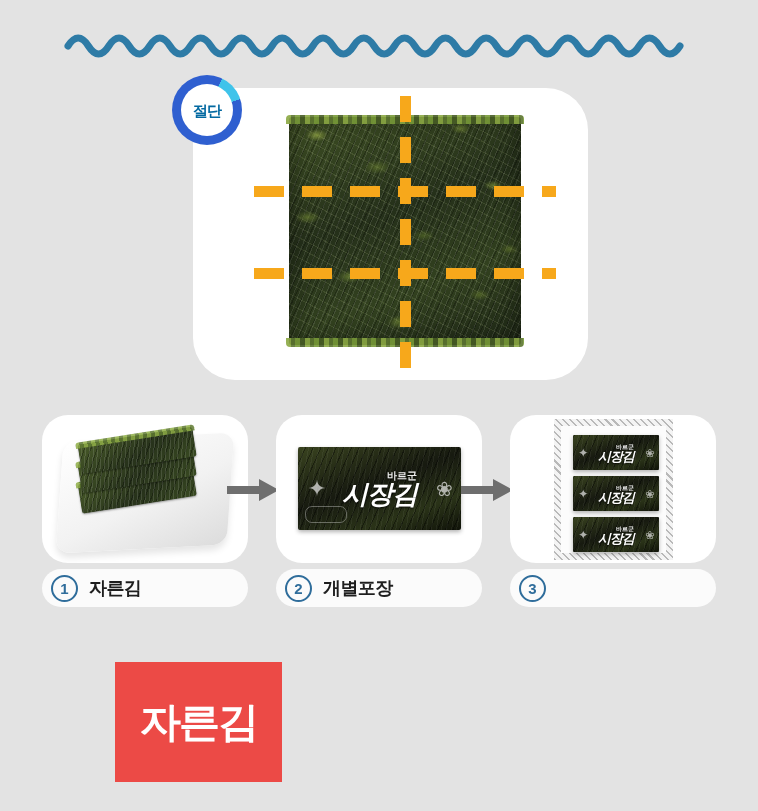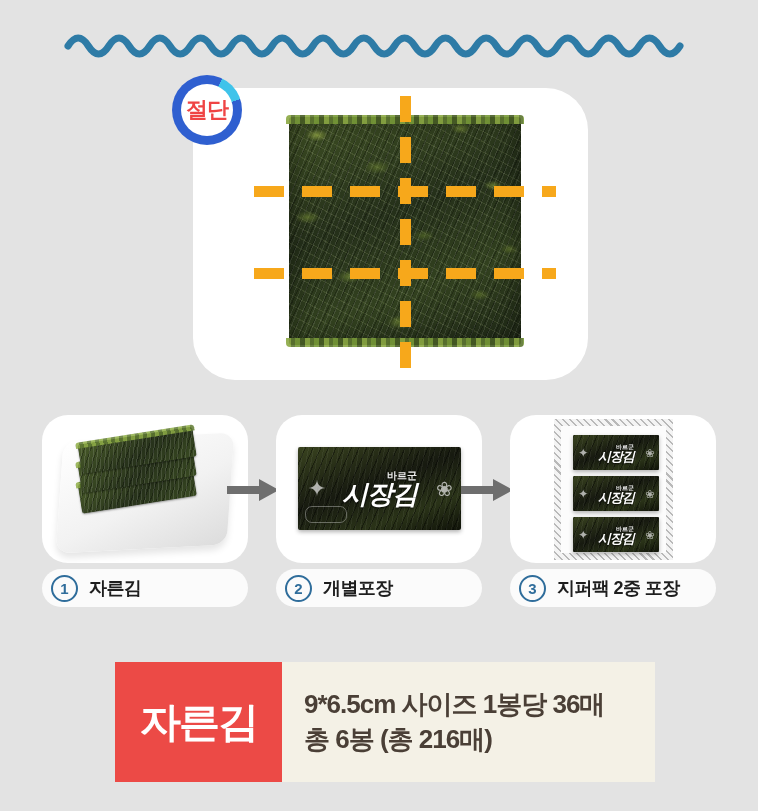--- a/index.html
+++ b/index.html
@@ -123,23 +123,23 @@
   .cut-badge-inner {
     width: 52px;
     height: 52px;
     border-radius: 50%;
     background: #ffffff;
     display: flex;
     align-items: center;
     justify-content: center;
   }
   .cut-badge-text {
-    font-size: 22px;
+    font-size: 15px;
     font-weight: bold;
-    color: #ef4444;
+    color: #0369a1;
     letter-spacing: -1px;
     line-height: 1;
   }
 
   
   .steps {
     position: absolute;
     left: 0;
     top: 415px;
     width: 758px;
@@ -480,27 +480,22 @@
           <span class="pkg-mark-r">❀</span>
           <span class="pkg-brand">
             <span class="top">바르군</span>
             <span class="main">시장김</span>
           </span>
         </div>
       </div>
     </div>
     <div class="step-label">
       <span class="step-num">3</span>
-      <span class="step-text">지퍼팩 2중 포장</span>
     </div>
   </div>
 
 </div>
 
 <div class="spec">
   <div class="spec-tag">
     <span class="spec-tag-text">자른김</span>
   </div>
-  <div class="spec-body">
-    <span class="spec-line">9*6.5cm 사이즈 1봉당 36매</span>
-    <span class="spec-line">총 6봉 (총 216매)</span>
-  </div>
 </div>
 
 </body></html>

